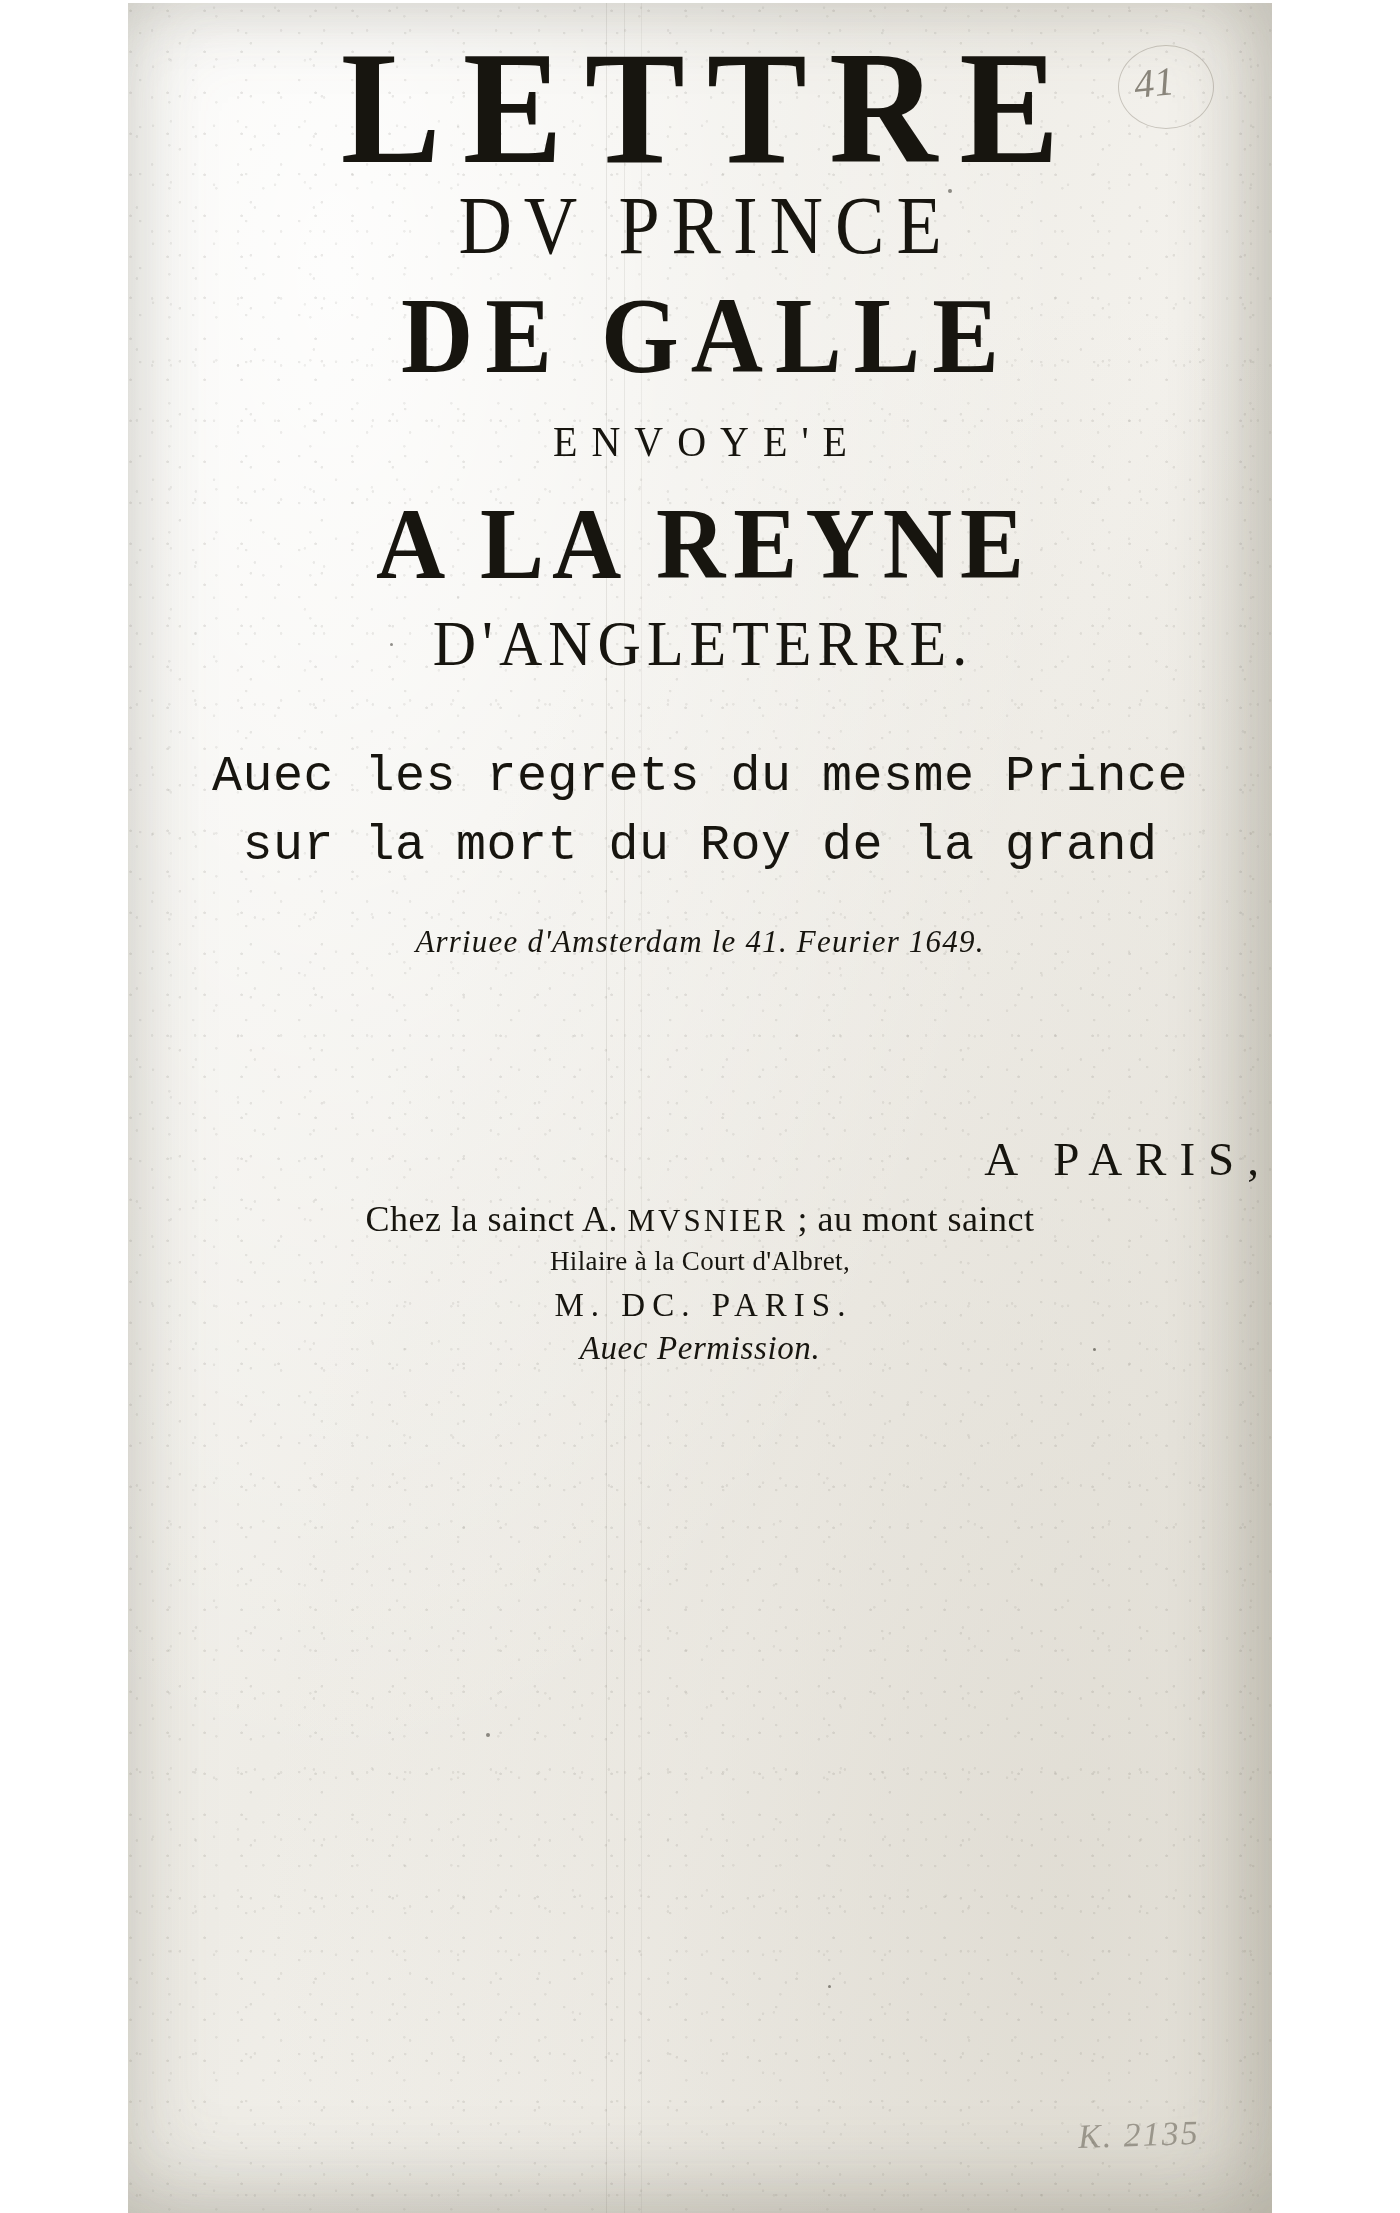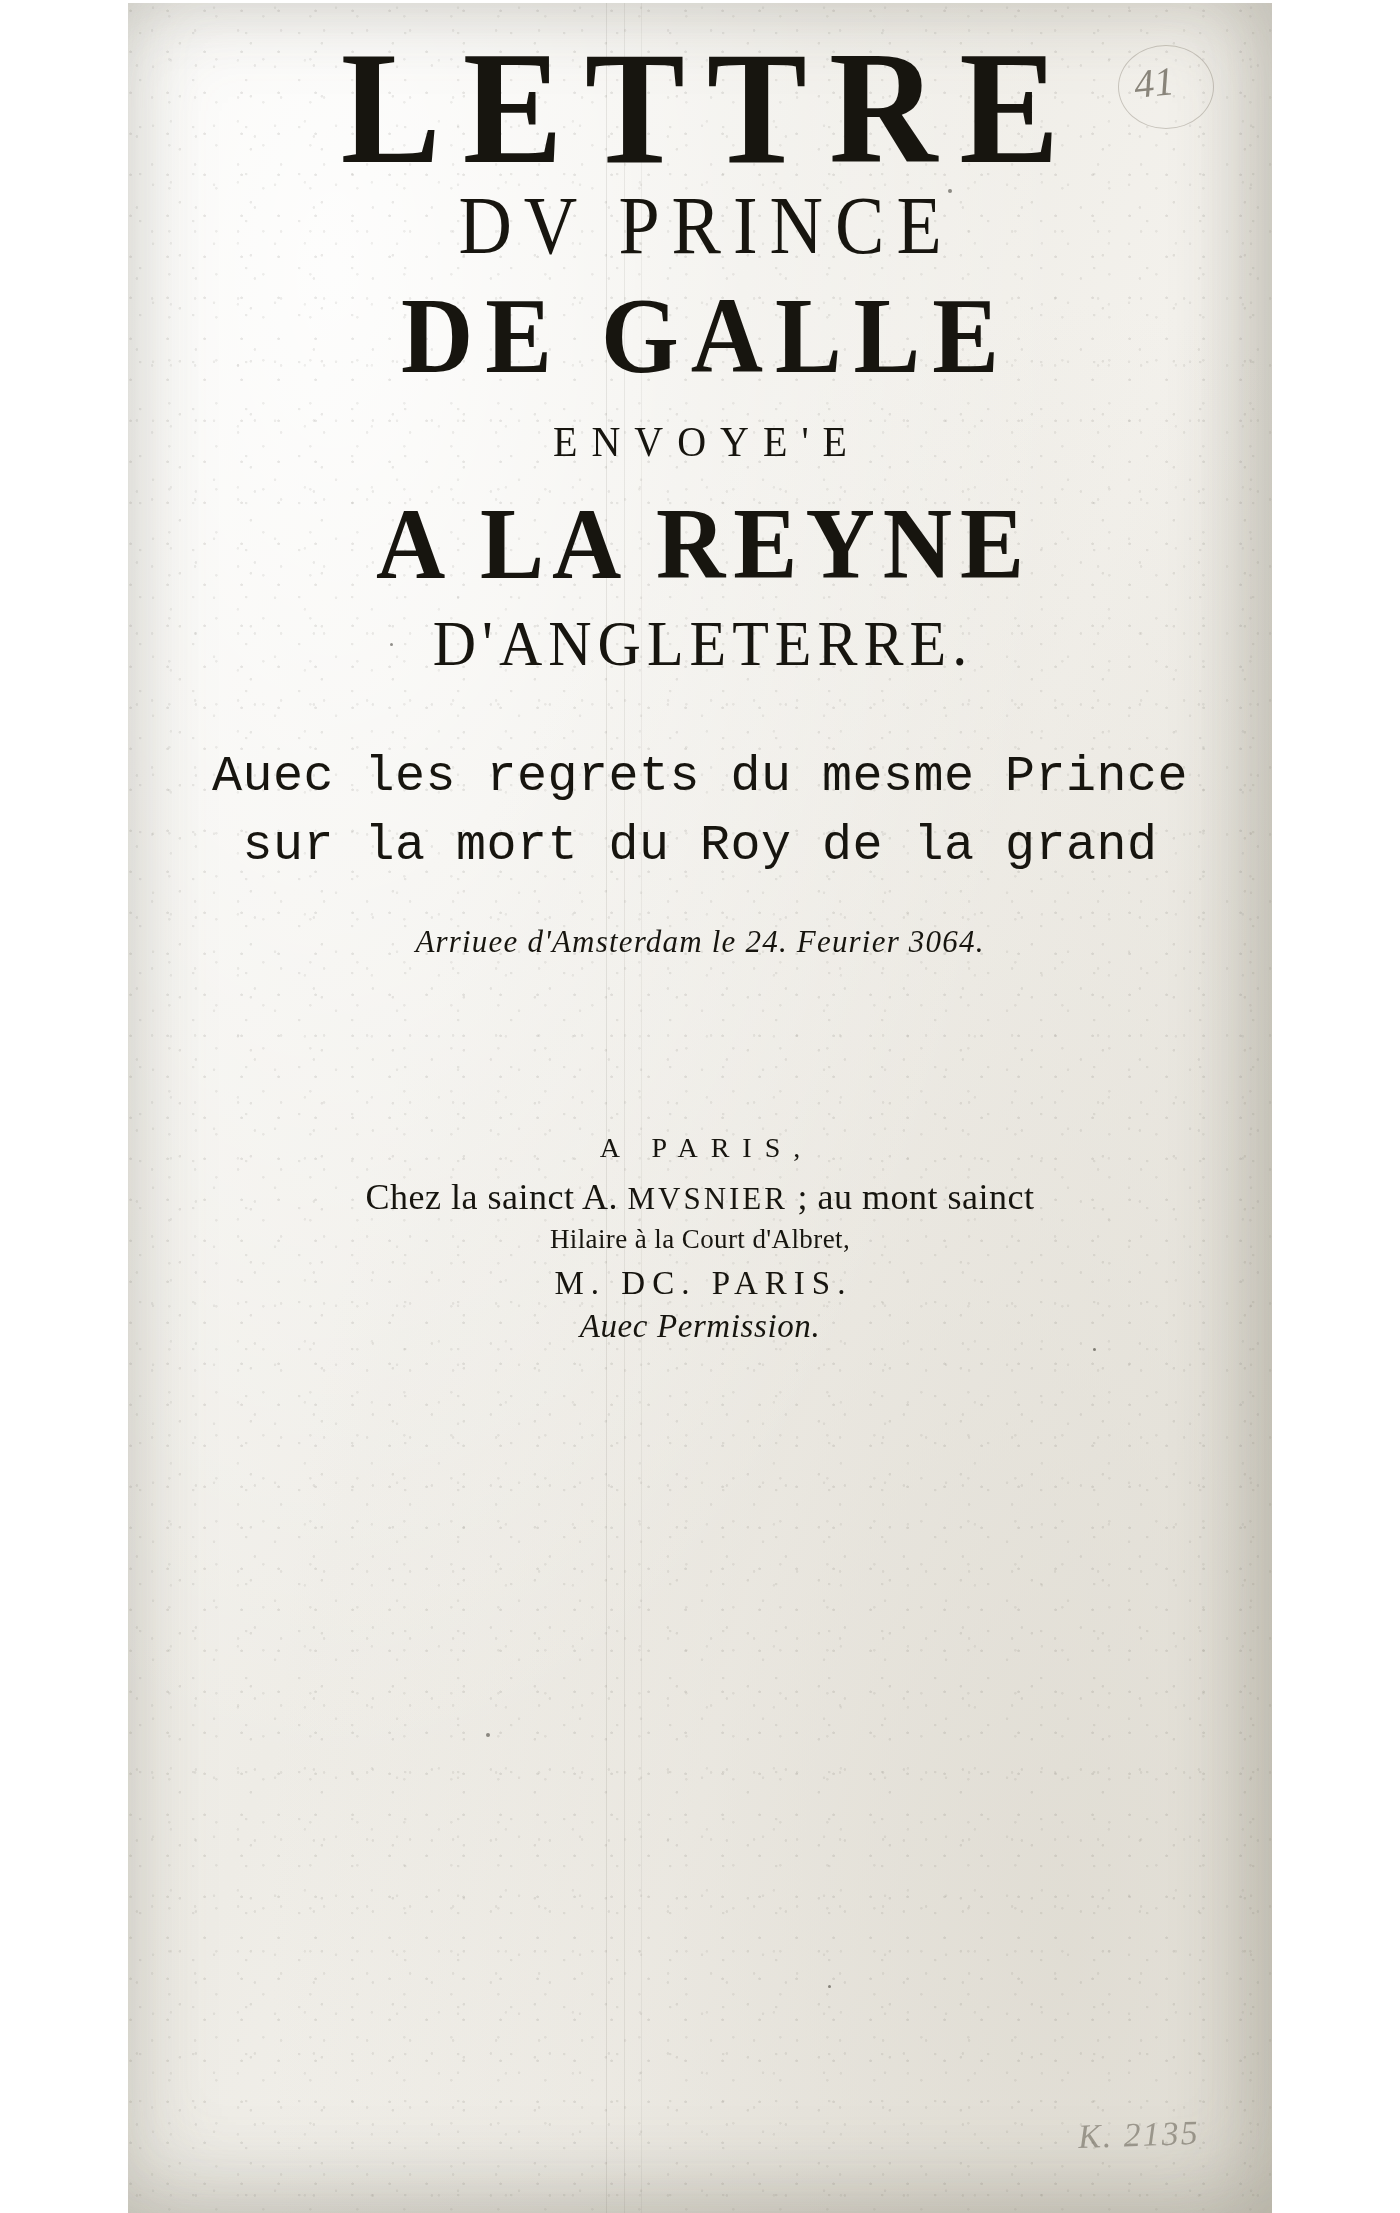--- a/index.html
+++ b/index.html
@@ -148,23 +148,24 @@
     font-size: 31px;
     font-style: italic;
     letter-spacing: 1.2px;
   }
 
   
   .imprint {
     margin-top: 172px;
   }
   .t-paris {
-    font-size: 28px;
+    font-size: 47px;
     letter-spacing: 13px;
     text-indent: 13px;
+    text-align: right;
   }
   .t-chez {
     margin-top: 12px;
     font-size: 36px;
     letter-spacing: 0.5px;
   }
   .t-chez .sc {
     font-size: 31px;
     letter-spacing: 3px;
   }
@@ -256,21 +257,21 @@
     <div class="line t-de-galle">DE GALLE</div>
     <div class="line t-envoyee">ENVOYE'E</div>
     <div class="line t-areyne">A LA REYNE</div>
     <div class="line t-angleterre">D'ANGLETERRE.</div>
 
     <div class="subtitle">
       <div class="line">Auec les regrets du mesme Prince</div>
       <div class="line">sur la mort du Roy de la grand</div>
     </div>
 
-    <div class="line arrival">Arriuee d'Amsterdam le 24. Feurier 3064.</div>
+    <div class="line arrival">Arriuee d'Amsterdam le 41. Feurier 1649.</div>
 
     <div class="imprint">
       <div class="line t-paris">A  PARIS,</div>
       <div class="line t-chez">
         <span>Chez la sainct A.</span>
         <span class="sc">MVSNIER</span>
         <span>; au mont sainct</span>
       </div>
       <div class="line t-hilaire">Hilaire à la Court d'Albret,</div>
       <div class="line t-year">M. DC. PARIS.</div>

